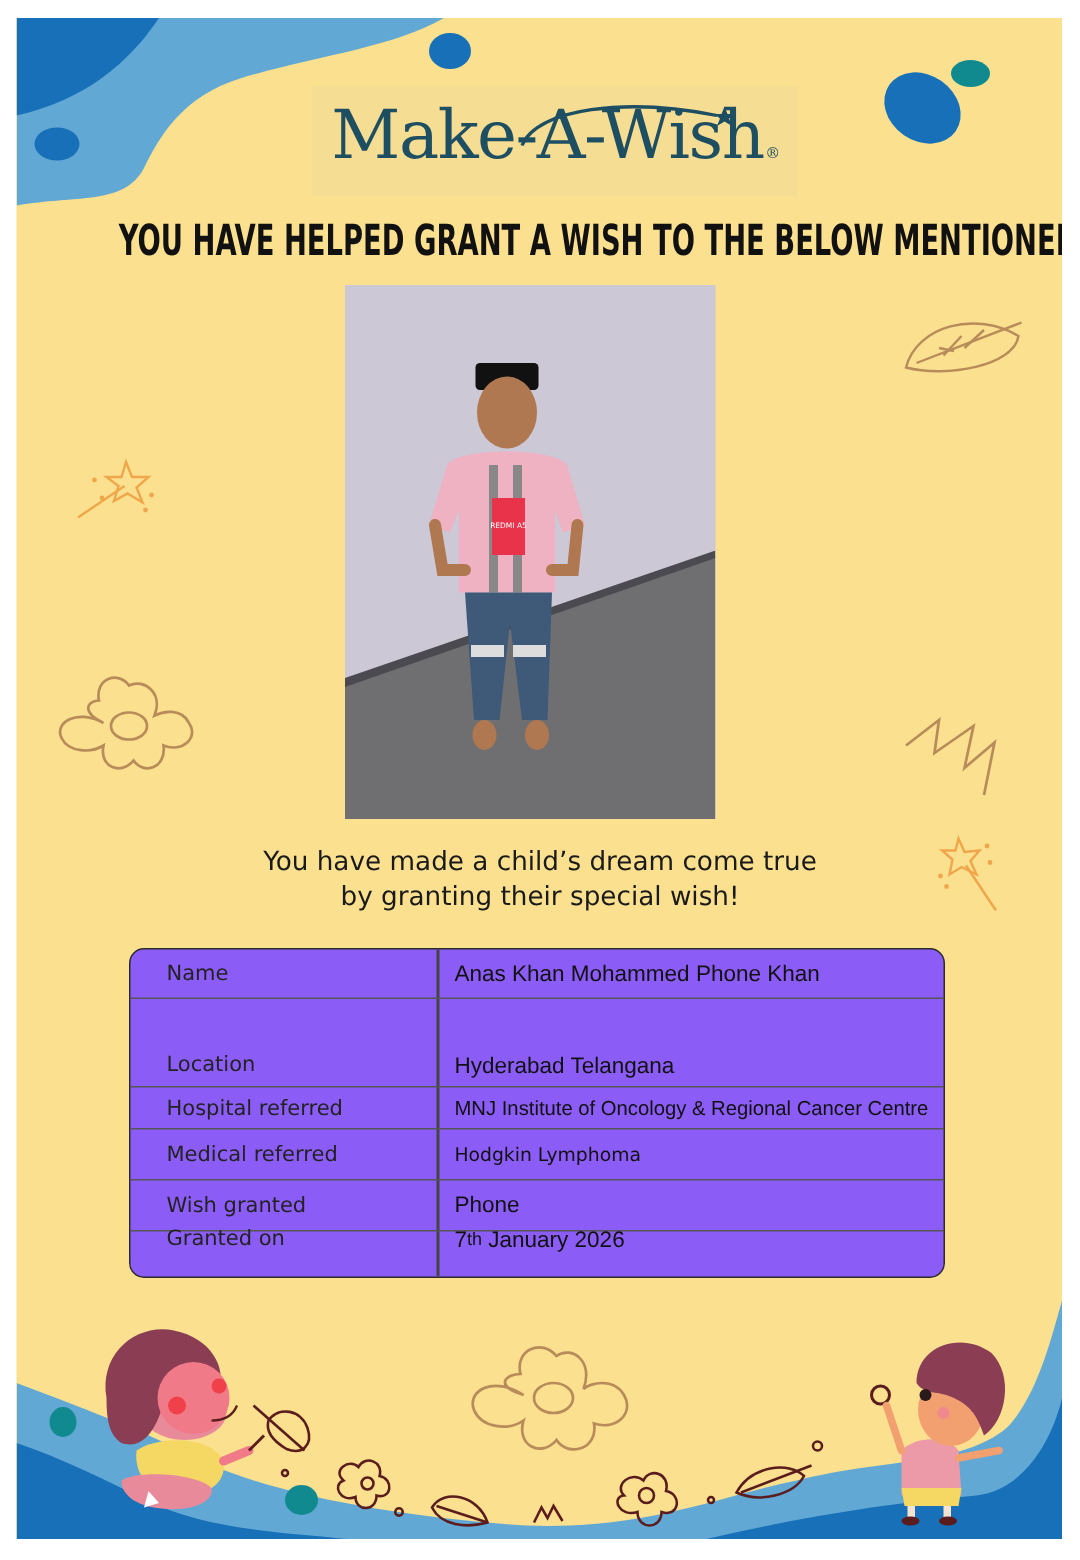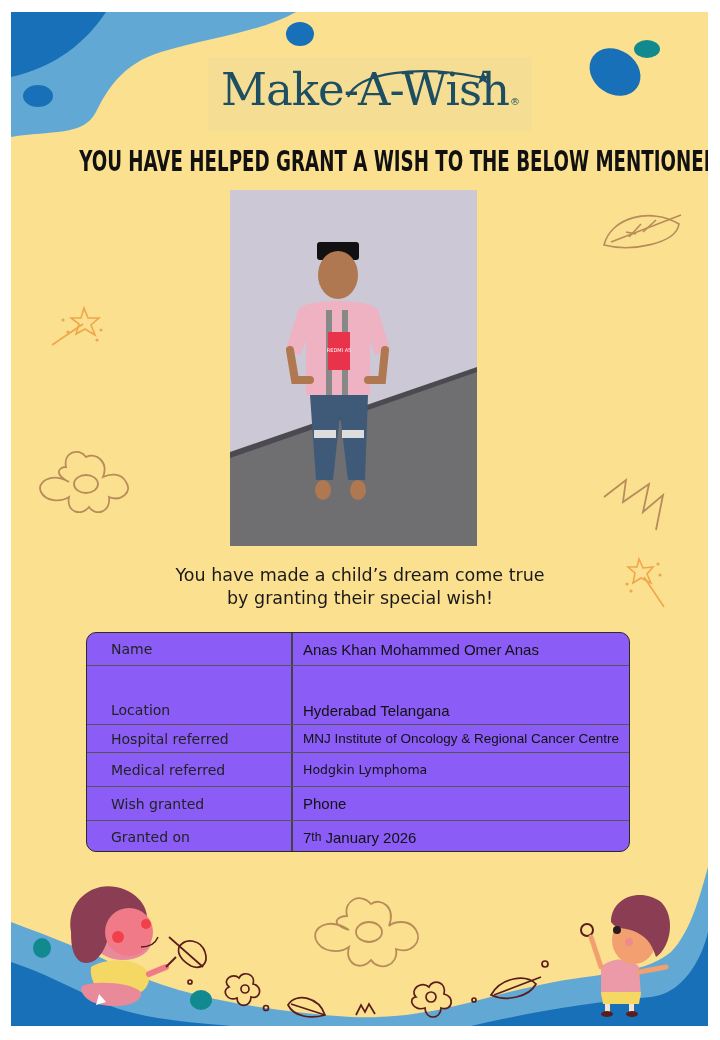--- a/index.html
+++ b/index.html
@@ -165,39 +165,39 @@
   <div class="tagline" style="left:-11px; top:552px;">
     <div>You have made a child’s dream come true</div>
     <div>by granting their special wish!</div>
   </div>
 
   <div class="tbl" style="left:75px; top:620px;">
     <div class="divider"></div>
 
     <div class="row" style="top:0; height:33px;">
       <div class="cell-l">Name</div>
-      <div class="cell-r">Anas Khan Mohammed Omer Anas</div>
+      <div class="cell-r">Anas Khan Mohammed Phone Khan</div>
     </div>
     <div class="row" style="top:63px; height:29px;text-align:center;">
       <div class="cell-l">Location</div>
       <div class="cell-r">Hyderabad Telangana</div>
     </div>
     <div class="row" style="top:92px; height:28px;">
       <div class="cell-l">Hospital referred</div>
       <div class="cell-r small">MNJ Institute of Oncology &amp; Regional Cancer Centre</div>
     </div>
     <div class="row" style="top:120px; height:34px;">
       <div class="cell-l">Medical referred</div>
       <div class="cell-r calibri">Hodgkin Lymphoma</div>
     </div>
     <div class="row" style="top:154px; height:34px;">
       <div class="cell-l">Wish granted</div>
       <div class="cell-r">Phone</div>
     </div>
-    <div class="row last" style="top:188px; height:32px;">
+    <div class="row last" style="top:177px; height:32px;">
       <div class="cell-l">Granted on</div>
       <div class="cell-r">
         <span>7</span>
           <sup>th</sup>
           <span style="white-space:pre;"> January 2026</span>
       </div>
     </div>
   </div>
 </div>
 

